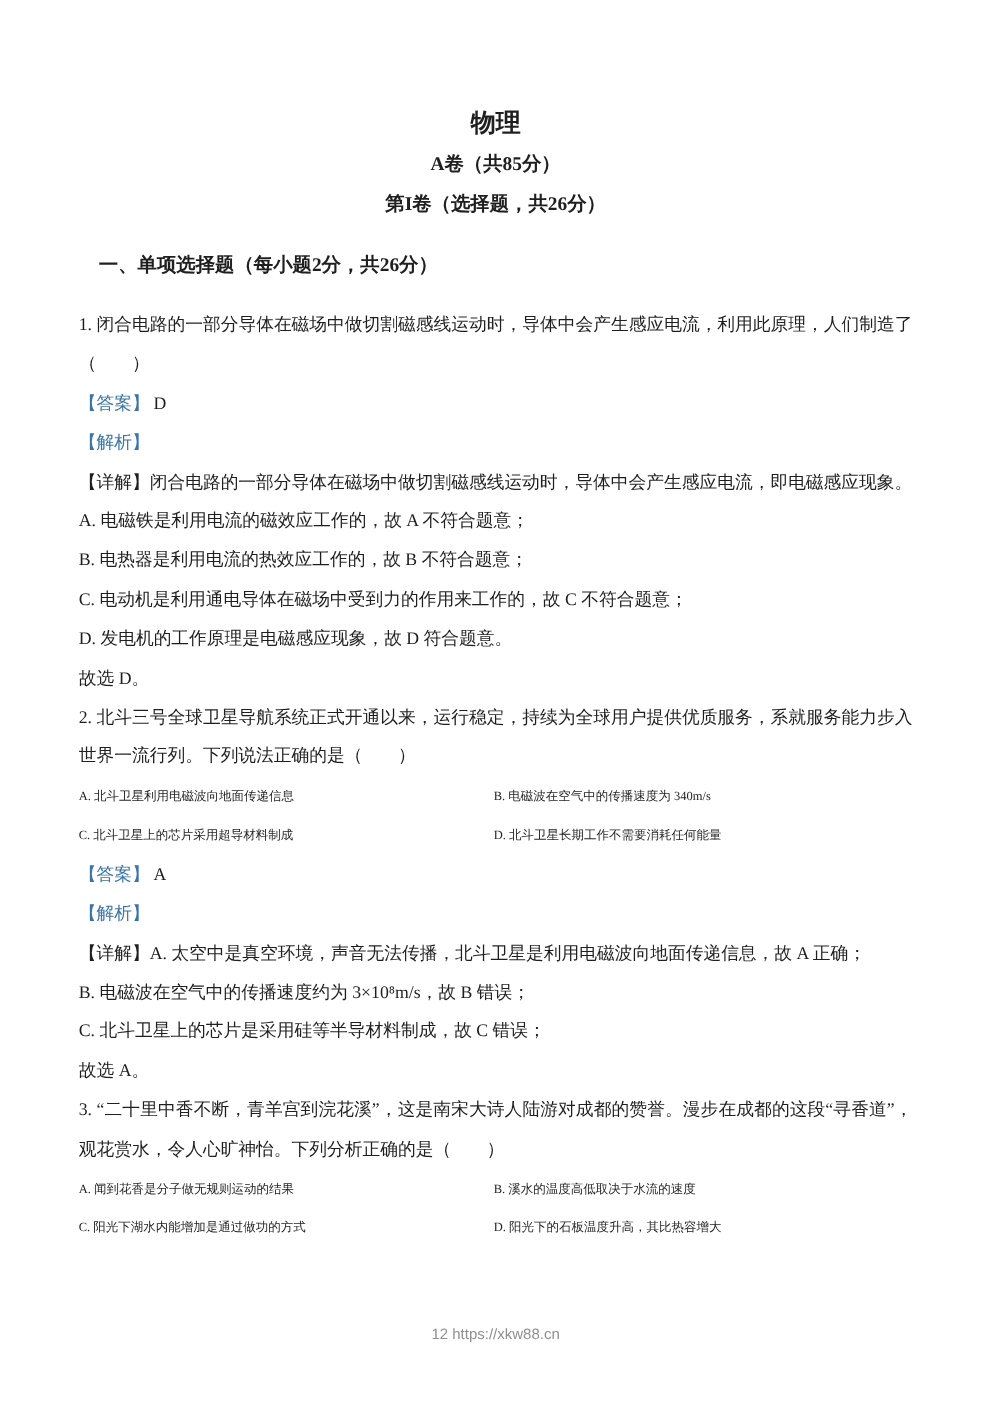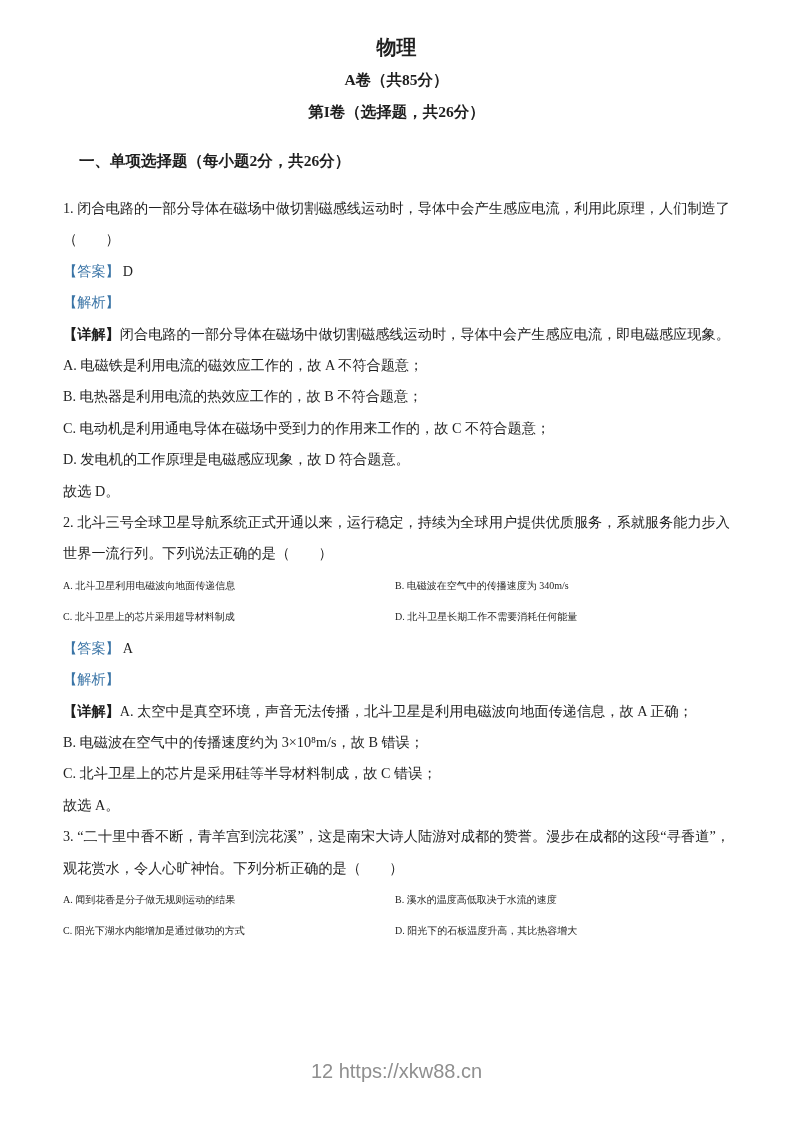--- a/index.html
+++ b/index.html
@@ -6,21 +6,21 @@
   body {
     width: 793px; height: 1122px;
     background: #ffffff;
     font-family: "Liberation Serif", "DejaVu Serif", serif;
     color: #1f1f1f;
     position: relative;
     overflow: hidden;
   }
   .page {
     position: absolute; inset: 0;
-    padding: 30px 63px 0 63px;
+    padding: 82px 63px 0 63px;
     box-sizing: border-box;
   }
   .title {
     font-size: 20px; font-weight: 700; text-align: center;
     line-height: 34px; margin: 0;
   }
   .subtitle {
     font-size: 15.5px; font-weight: 700; text-align: center;
     line-height: 32px; margin: 0;
   }
@@ -34,27 +34,27 @@
   }
   .options-4 {
     display: grid; grid-template-columns: 170px 167px 170px 1fr;
     font-size: 14.2px; line-height: 31.4px;
   }
   .options-2 {
     display: grid; grid-template-columns: 332px 1fr;
     font-size: 10px; line-height: 31.4px;
   }
   .label-blue { color: #3a74a6; font-weight: 400; }
-  .label-bold { font-weight: 700; }
+  .label-bold { font-weight: 400; }
   .answer-letter { margin-left: 3px; }
   .footer {
     position: absolute; left: 0; right: 0; top: 1060px;
     text-align: center;
     font-family: "Liberation Sans", "DejaVu Sans", sans-serif;
-    font-size: 20px; color: #8f8f8f;
+    font-size: 12px; color: #8f8f8f;
   }
 </style>
 </head>
 <body>
 
 <div class="page">
 
   <h1 class="title">物理</h1>
   <div class="subtitle">A卷（共85分）</div>
   <div class="subtitle">第I卷（选择题，共26分）</div>

